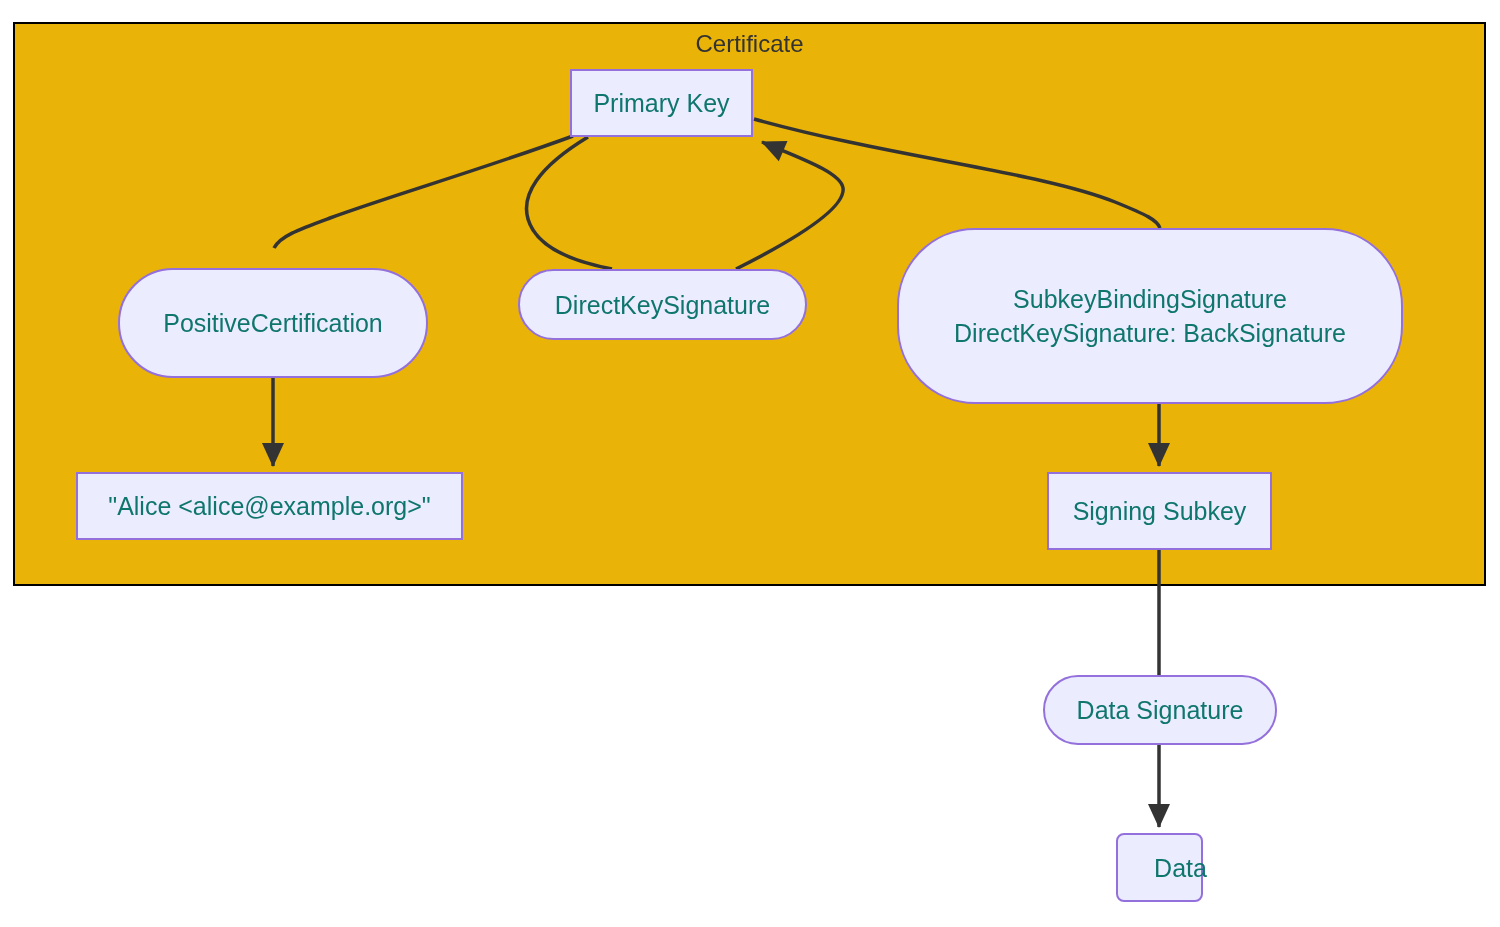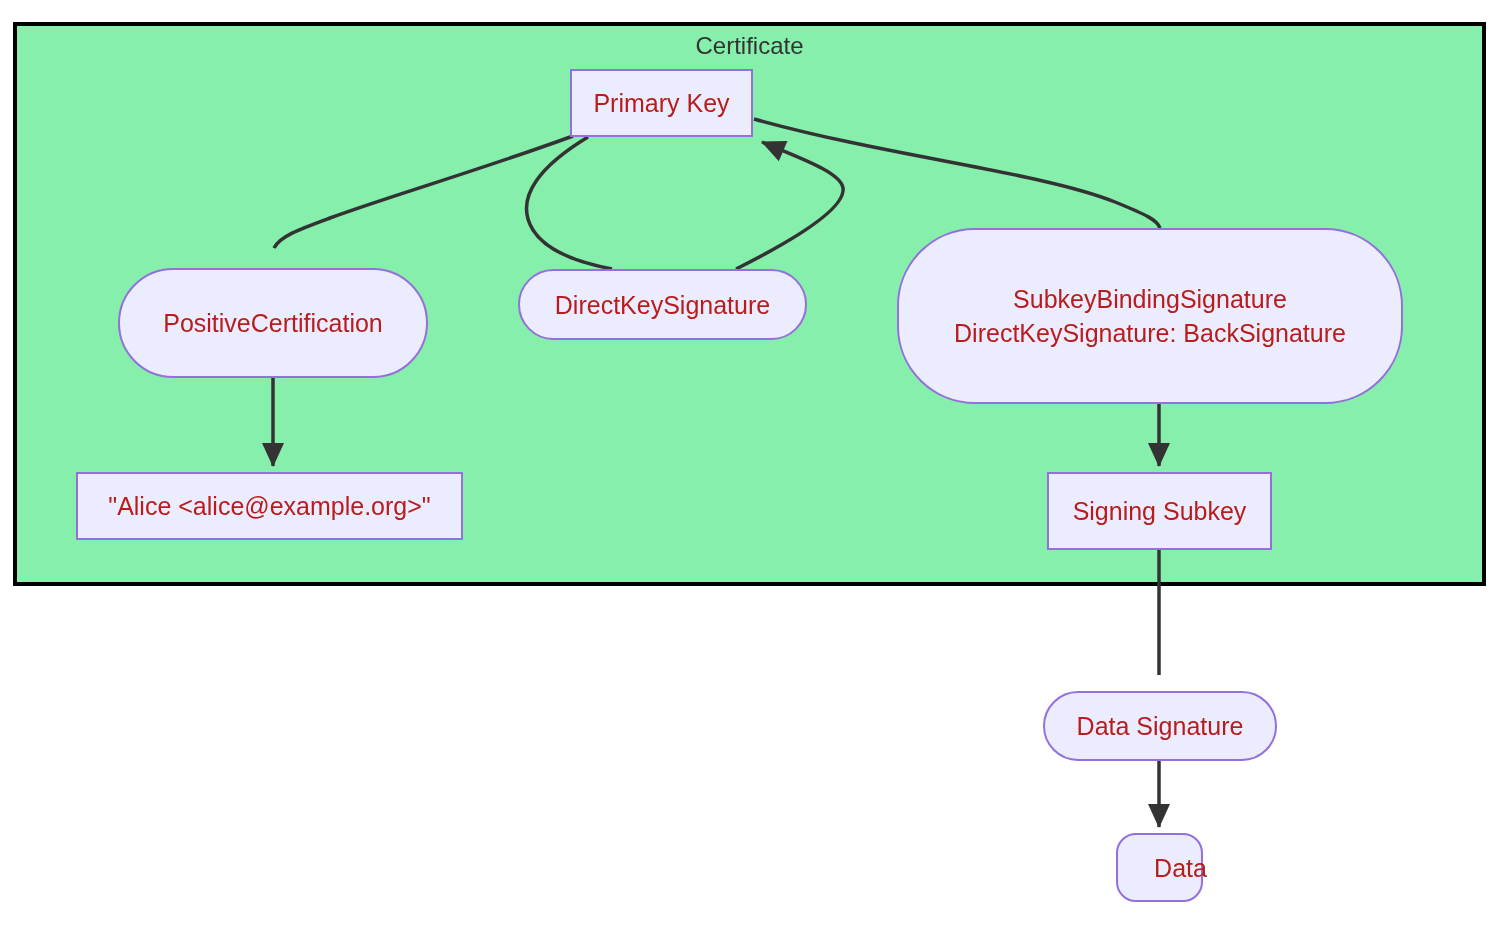--- a/index.html
+++ b/index.html
@@ -15,22 +15,22 @@
     background: #ffffff;
     overflow: hidden;
     color: #333333;
   }
   .cluster {
     position: absolute;
     left: 13px;
     top: 22px;
     width: 1473px;
     height: 564px;
-    background: #86efac;
-    border: 4px solid #000000;
+    background: #eab308;
+    border: 2px solid #000000;
     box-sizing: border-box;
     z-index: 1;
   }
   .cluster-title {
     position: absolute;
     left: 0;
     top: 6px;
     width: 100%;
     text-align: center;
     font-size: 24px;
@@ -40,44 +40,44 @@
     position: absolute;
     left: 0;
     top: 0;
     z-index: 2;
   }
   .node {
     position: absolute;
     box-sizing: border-box;
     background: #ECECFF;
     border: 2px solid #9370DB;
-    color: #b91c1c;
+    color: #0f766e;
     display: flex;
     flex-direction: column;
     align-items: center;
     justify-content: center;
     text-align: center;
     font-size: 25px;
     line-height: 34px;
     z-index: 3;
     white-space: nowrap;
   }
   .stadium-55 { border-radius: 55px; margin-top: 20px; }
   .stadium-36 { border-radius: 36px; align-items: center; }
   .stadium-78 { border-radius: 78px; }
   .stadium-35 { border-radius: 35px; }
-  .rounded-10 { border-radius: 20px; padding-left: 42px; }
+  .rounded-10 { border-radius: 8px; padding-left: 42px; }
 
   #node-primary-key        { left: 570px;  top: 69px;  width: 183px; height: 68px; }
   #node-positive-cert      { left: 118px;  top: 248px; width: 310px; height: 110px; }
   #node-direct-key-sig     { left: 518px;  top: 269px; width: 289px; height: 71px; }
   #node-subkey-binding-sig { left: 897px;  top: 228px; width: 506px; height: 176px; }
   #node-user-id            { left: 76px;   top: 472px; width: 387px; height: 68px; }
   #node-signing-subkey     { left: 1047px; top: 472px; width: 225px; height: 78px; }
-  #node-data-signature     { left: 1043px; top: 675px; width: 234px; height: 70px; margin-top: 16px; }
+  #node-data-signature     { left: 1043px; top: 675px; width: 234px; height: 70px; }
   #node-data               { left: 1116px; top: 833px; width: 87px;  height: 69px; }
 </style>
 </head>
 <body>
 
 <div class="canvas">
 
   <div class="cluster">
     <div class="cluster-title">Certificate</div>
   </div>

